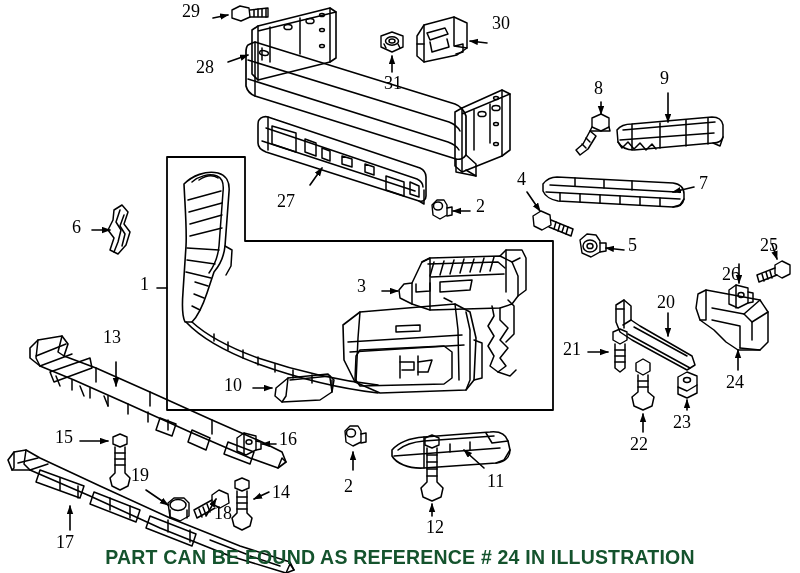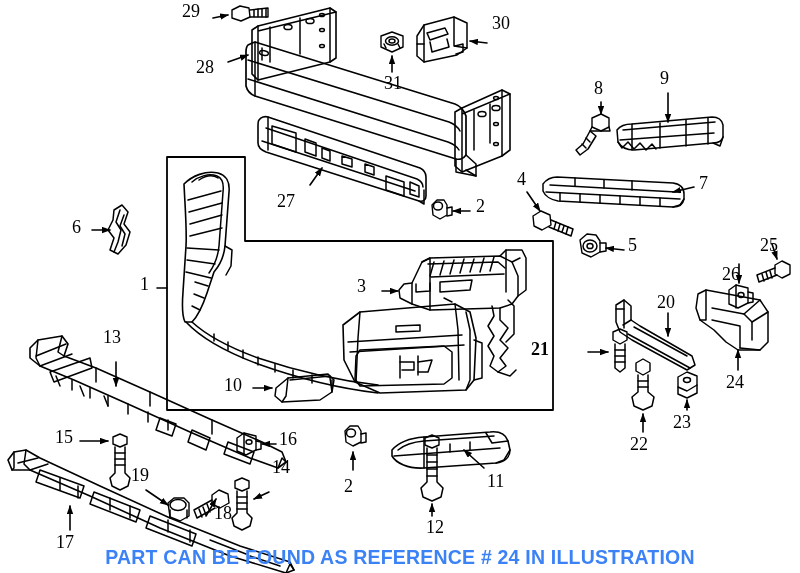--- a/index.html
+++ b/index.html
@@ -32,21 +32,21 @@
   }
   #redbanner{
     position:absolute;
     left:0;
     top:546px;
     width:800px;
     text-align:center;
     font-family:"Liberation Sans", sans-serif;
     font-size:19.5px;
     font-weight:bold;
-    color:#3b82f6;
+    color:#14532d;
     letter-spacing:0.2px;
     white-space:nowrap;
     z-index:40;
   }
 </style>
 </head>
 <body>
 
 <div id="stage">
 
@@ -464,28 +464,28 @@
   <div class="cap" style="left:517px;top:170px;">4</div>
   <div class="cap" style="left:628px;top:236px;">5</div>
   <div class="cap" style="left:72px;top:218px;">6</div>
   <div class="cap" style="left:699px;top:174px;">7</div>
   <div class="cap" style="left:594px;top:79px;">8</div>
   <div class="cap" style="left:660px;top:69px;">9</div>
   <div class="cap" style="left:224px;top:376px;">10</div>
   <div class="cap" style="left:487px;top:472px;">11</div>
   <div class="cap" style="left:419px;top:518px;margin-left:7px;">12</div>
   <div class="cap" style="left:103px;top:328px;">13</div>
-  <div class="cap" style="left:272px;top:458px;">14</div>
+  <div class="cap" style="left:272px;top:483px;">14</div>
   <div class="cap" style="left:55px;top:428px;">15</div>
   <div class="cap" style="left:279px;top:430px;">16</div>
   <div class="cap" style="left:56px;top:533px;">17</div>
   <div class="cap" style="left:214px;top:504px;">18</div>
   <div class="cap" style="left:131px;top:466px;">19</div>
   <div class="cap" style="left:657px;top:285px;margin-top:8px;">20</div>
-  <div class="cap" style="left:531px;top:340px;font-weight:bold;">21</div>
+  <div class="cap" style="left:563px;top:340px;">21</div>
   <div class="cap" style="left:630px;top:435px;">22</div>
   <div class="cap" style="left:673px;top:413px;">23</div>
   <div class="cap" style="left:726px;top:373px;">24</div>
   <div class="cap" style="left:760px;top:216px;margin-top:20px;">25</div>
   <div class="cap" style="left:722px;top:236px;margin-top:29px;">26</div>
   <div class="cap" style="left:277px;top:192px;">27</div>
   <div class="cap" style="left:196px;top:58px;">28</div>
   <div class="cap" style="left:182px;top:2px;">29</div>
   <div class="cap" style="left:492px;top:14px;">30</div>
   <div class="cap" style="left:384px;top:74px;font-family:Liberation Serif, serif;">31</div>

